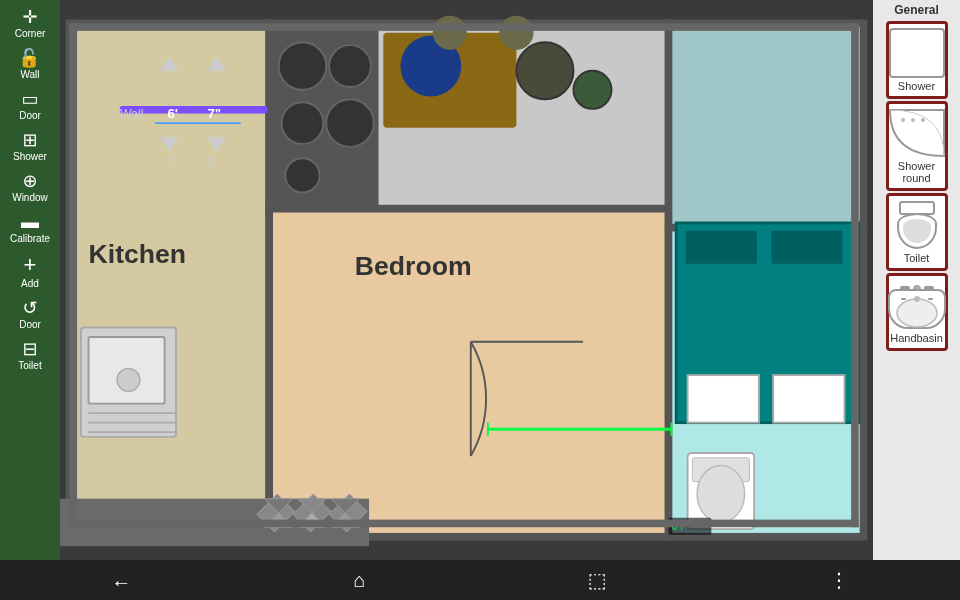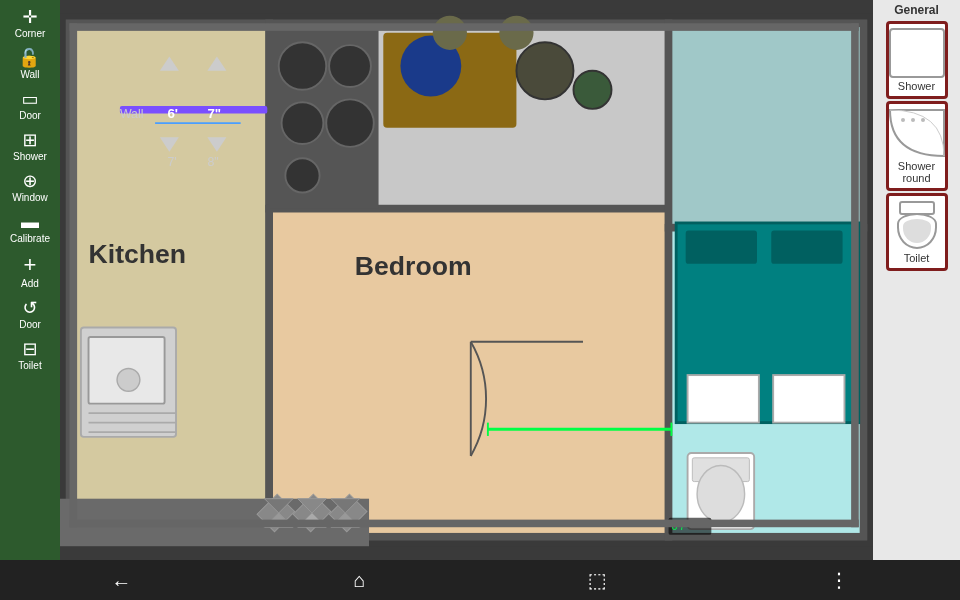--- a/index.html
+++ b/index.html
@@ -378,20 +378,38 @@
         <div class="toilet-icon-shape">
           <div class="toilet-tank"></div>
           <div class="toilet-bowl-outer">
             <div class="toilet-bowl-inner"></div>
           </div>
         </div>
       </div>
       <span class="panel-item-label">Toilet</span>
     </div>
 
+    <div class="panel-item">
+      <div class="panel-item-icon">
+        <div class="hb-container">
+          <div class="hb-tap"></div>
+          <div class="hb-handle-left"></div>
+          <div class="hb-handle-right"></div>
+          <div class="hb-body">
+            <svg width="54" height="38" viewBox="0 0 54 38">
+              <ellipse cx="27" cy="22" rx="20" ry="14" fill="#eee" stroke="#bbb" stroke-width="1.5"></ellipse>
+              <circle cx="27" cy="8" r="3" fill="#bbb"></circle>
+              <line x1="15" y1="8" x2="12" y2="8" stroke="#999" stroke-width="2" stroke-linecap="round"></line>
+              <line x1="39" y1="8" x2="42" y2="8" stroke="#999" stroke-width="2" stroke-linecap="round"></line>
+            </svg>
+          </div>
+        </div>
+      </div>
+      <span class="panel-item-label">Handbasin</span>
+    </div>
 
   </div>
 
 </div>
 
 <div id="bottom-nav">
   <span class="nav-btn">←</span>
   <span class="nav-btn">⌂</span>
   <span class="nav-btn">⬚</span>
   <span class="nav-btn">⋮</span>

